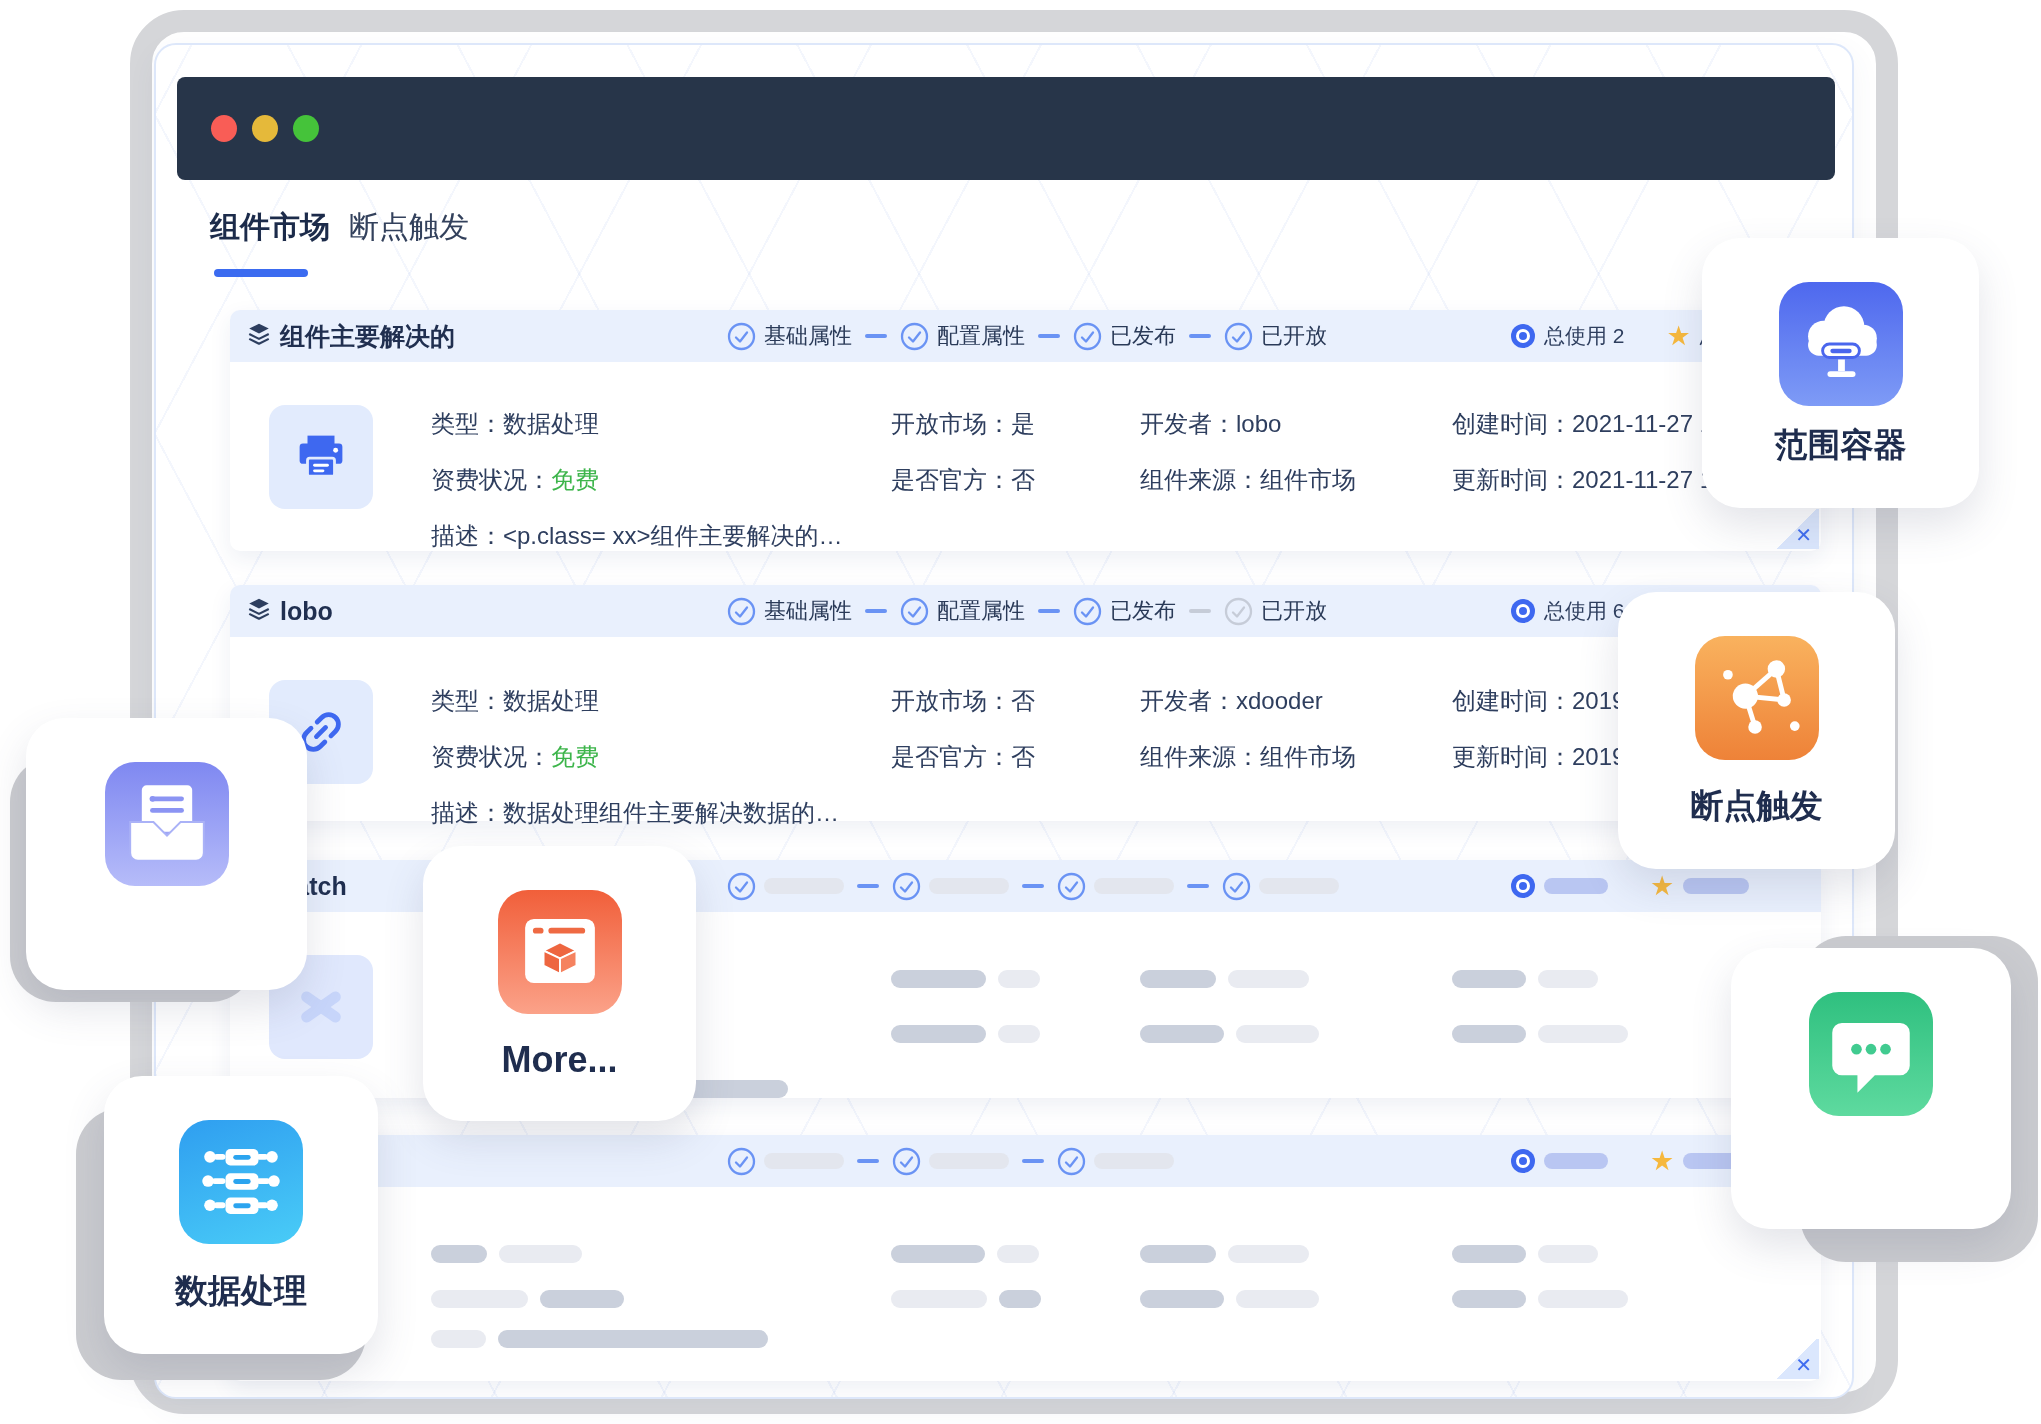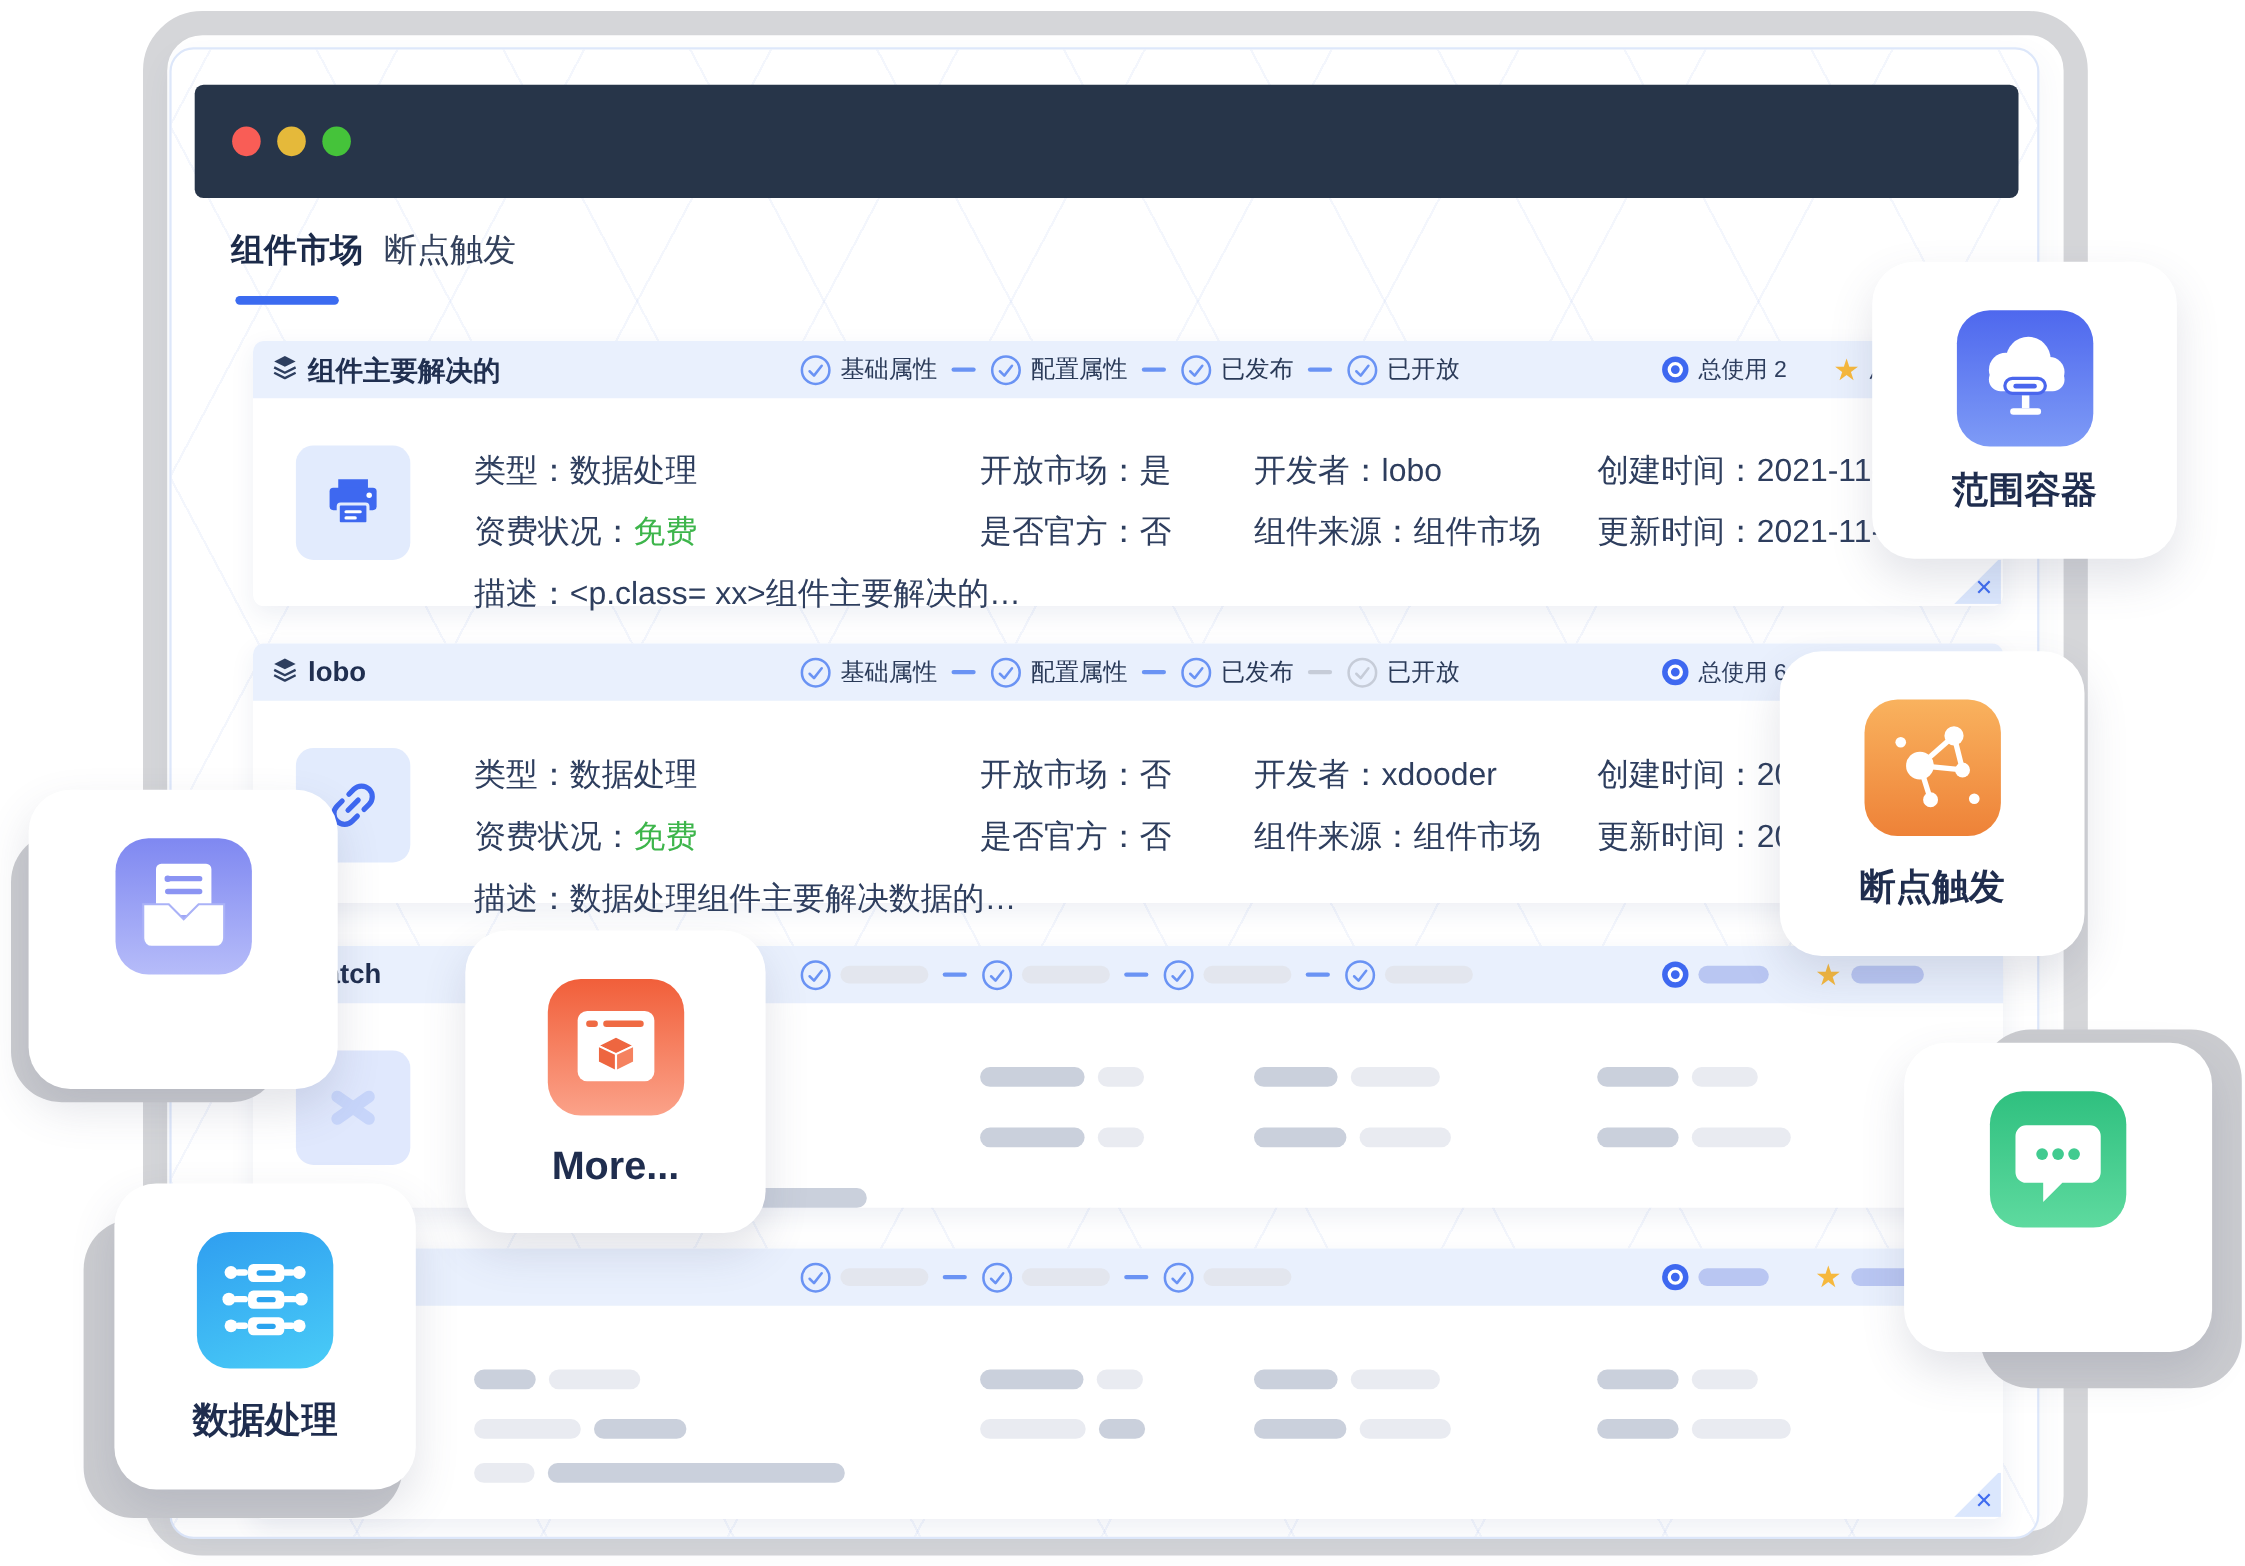--- a/index.html
+++ b/index.html
@@ -45,21 +45,21 @@
   .eye{width:24px;height:24px;border-radius:50%;background:#3e68f0;position:relative;flex:none;}
   .eye::after{content:"";position:absolute;inset:5px;border-radius:50%;border:3.5px solid #fff;}
   .musage{font-size:21px;color:#2e3e5e;margin-left:9px;white-space:nowrap;}
   .star{color:#f6b83d;font-size:27px;margin-left:42px;line-height:1;}
   .mrating{font-size:21px;color:#2e3e5e;margin-left:9px;white-space:nowrap;}
   .mp{height:16px;border-radius:8px;background:#b9c6f2;margin-left:9px;}
 
   .tile{position:absolute;left:39px;top:95px;width:104px;height:104px;border-radius:16px;
     background:#e2ebfd;display:flex;align-items:center;justify-content:center;}
   .tile.soft{background:#e0e8fd;}
-  .f{position:absolute;font-size:29px;color:#2e3e5e;white-space:nowrap;}
+  .f{position:absolute;font-size:24px;color:#2e3e5e;white-space:nowrap;}
   .fv.green{color:#3db54b;}
 
   .prow{position:absolute;display:flex;gap:12px;}
   .p{height:18px;border-radius:9px;flex:none;}
   .pd{background:#cad0dc;} .pl{background:#e9ebf1;}
 
   .fold{position:absolute;right:2px;bottom:2px;width:44px;height:40px;
     background:linear-gradient(135deg,transparent 49%,#dbe7fd 50%);cursor:pointer;}
   .fold span{position:absolute;right:7px;bottom:2px;color:#3f6cf0;font-size:20px;font-weight:bold;}
 

